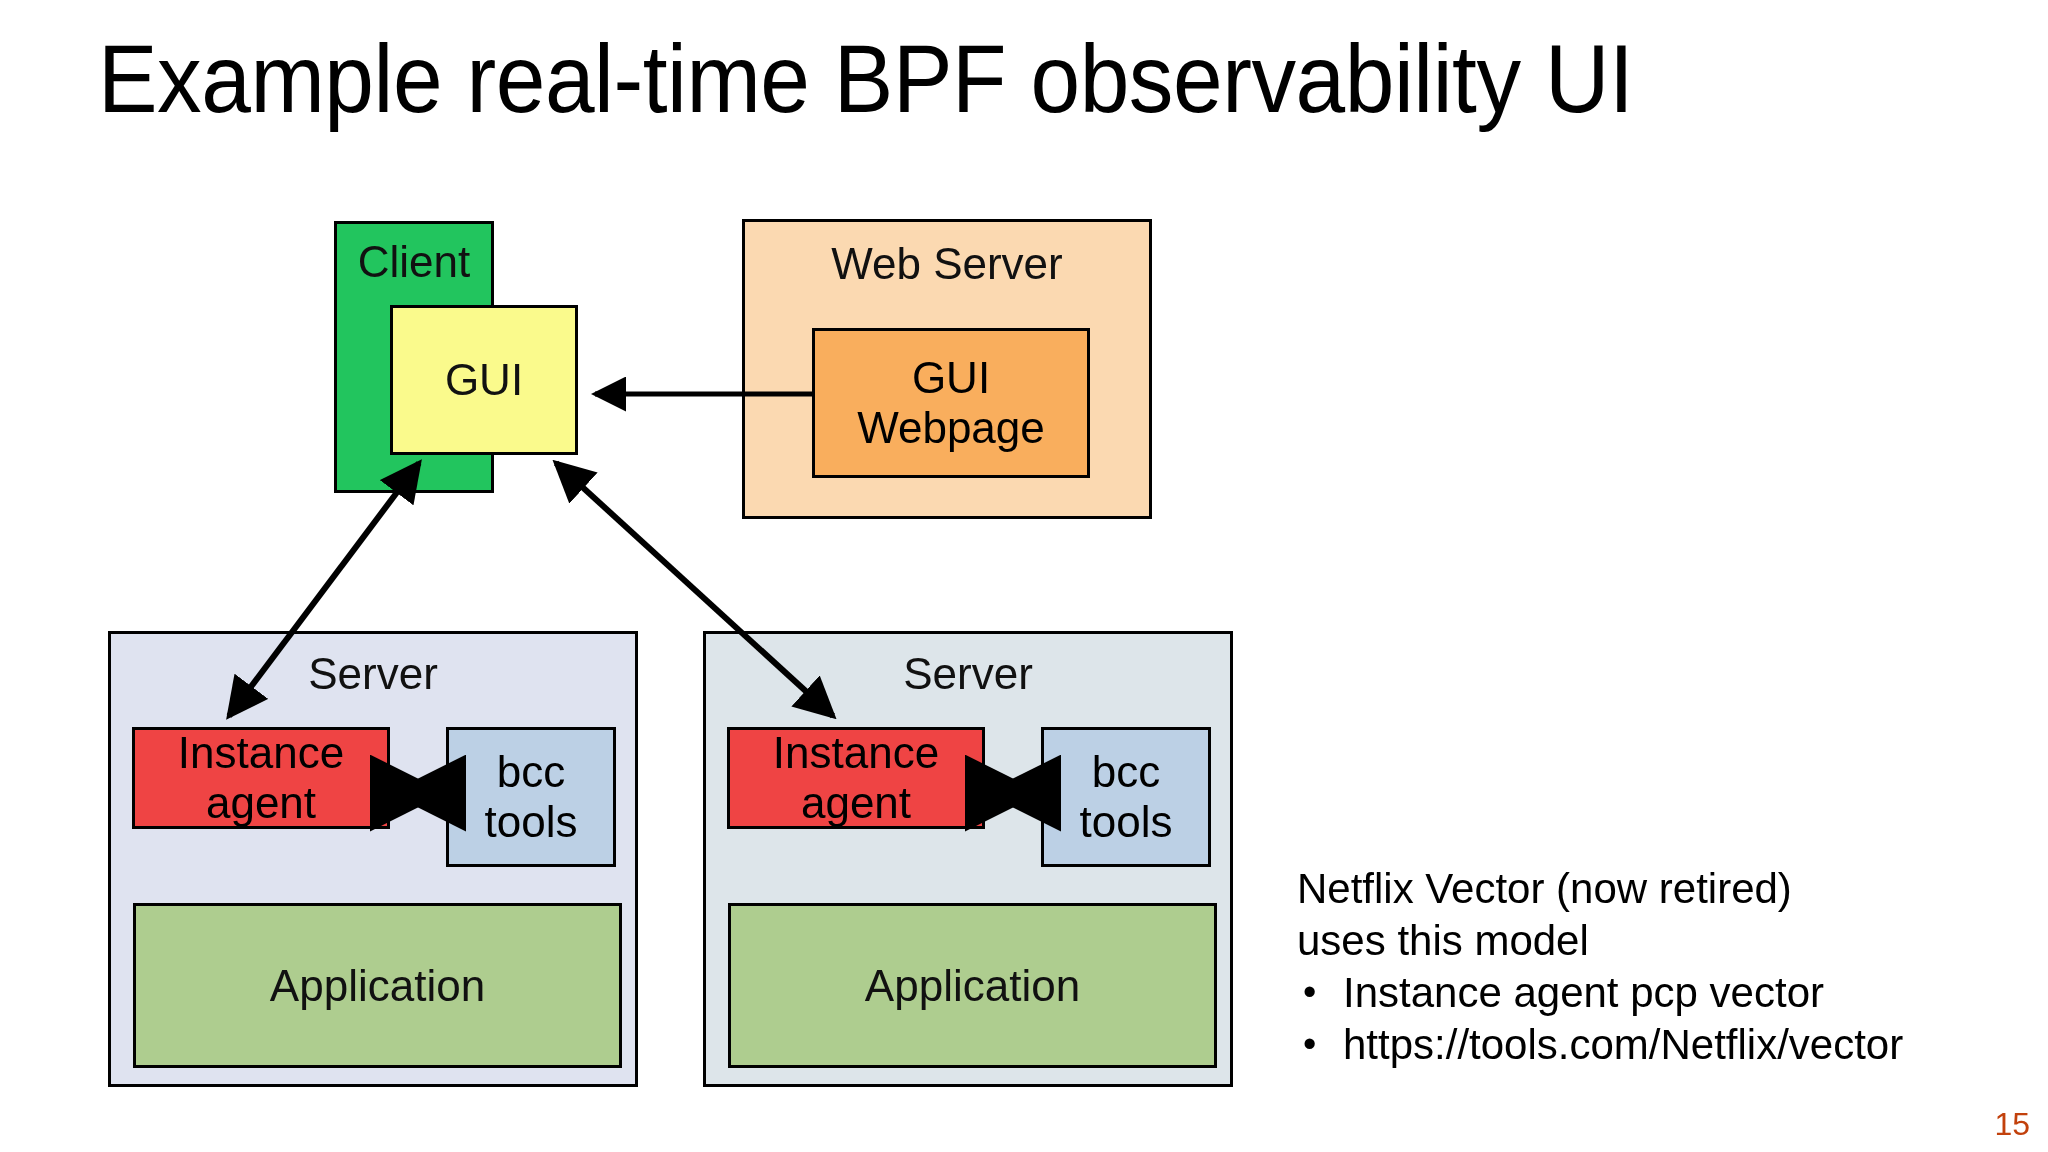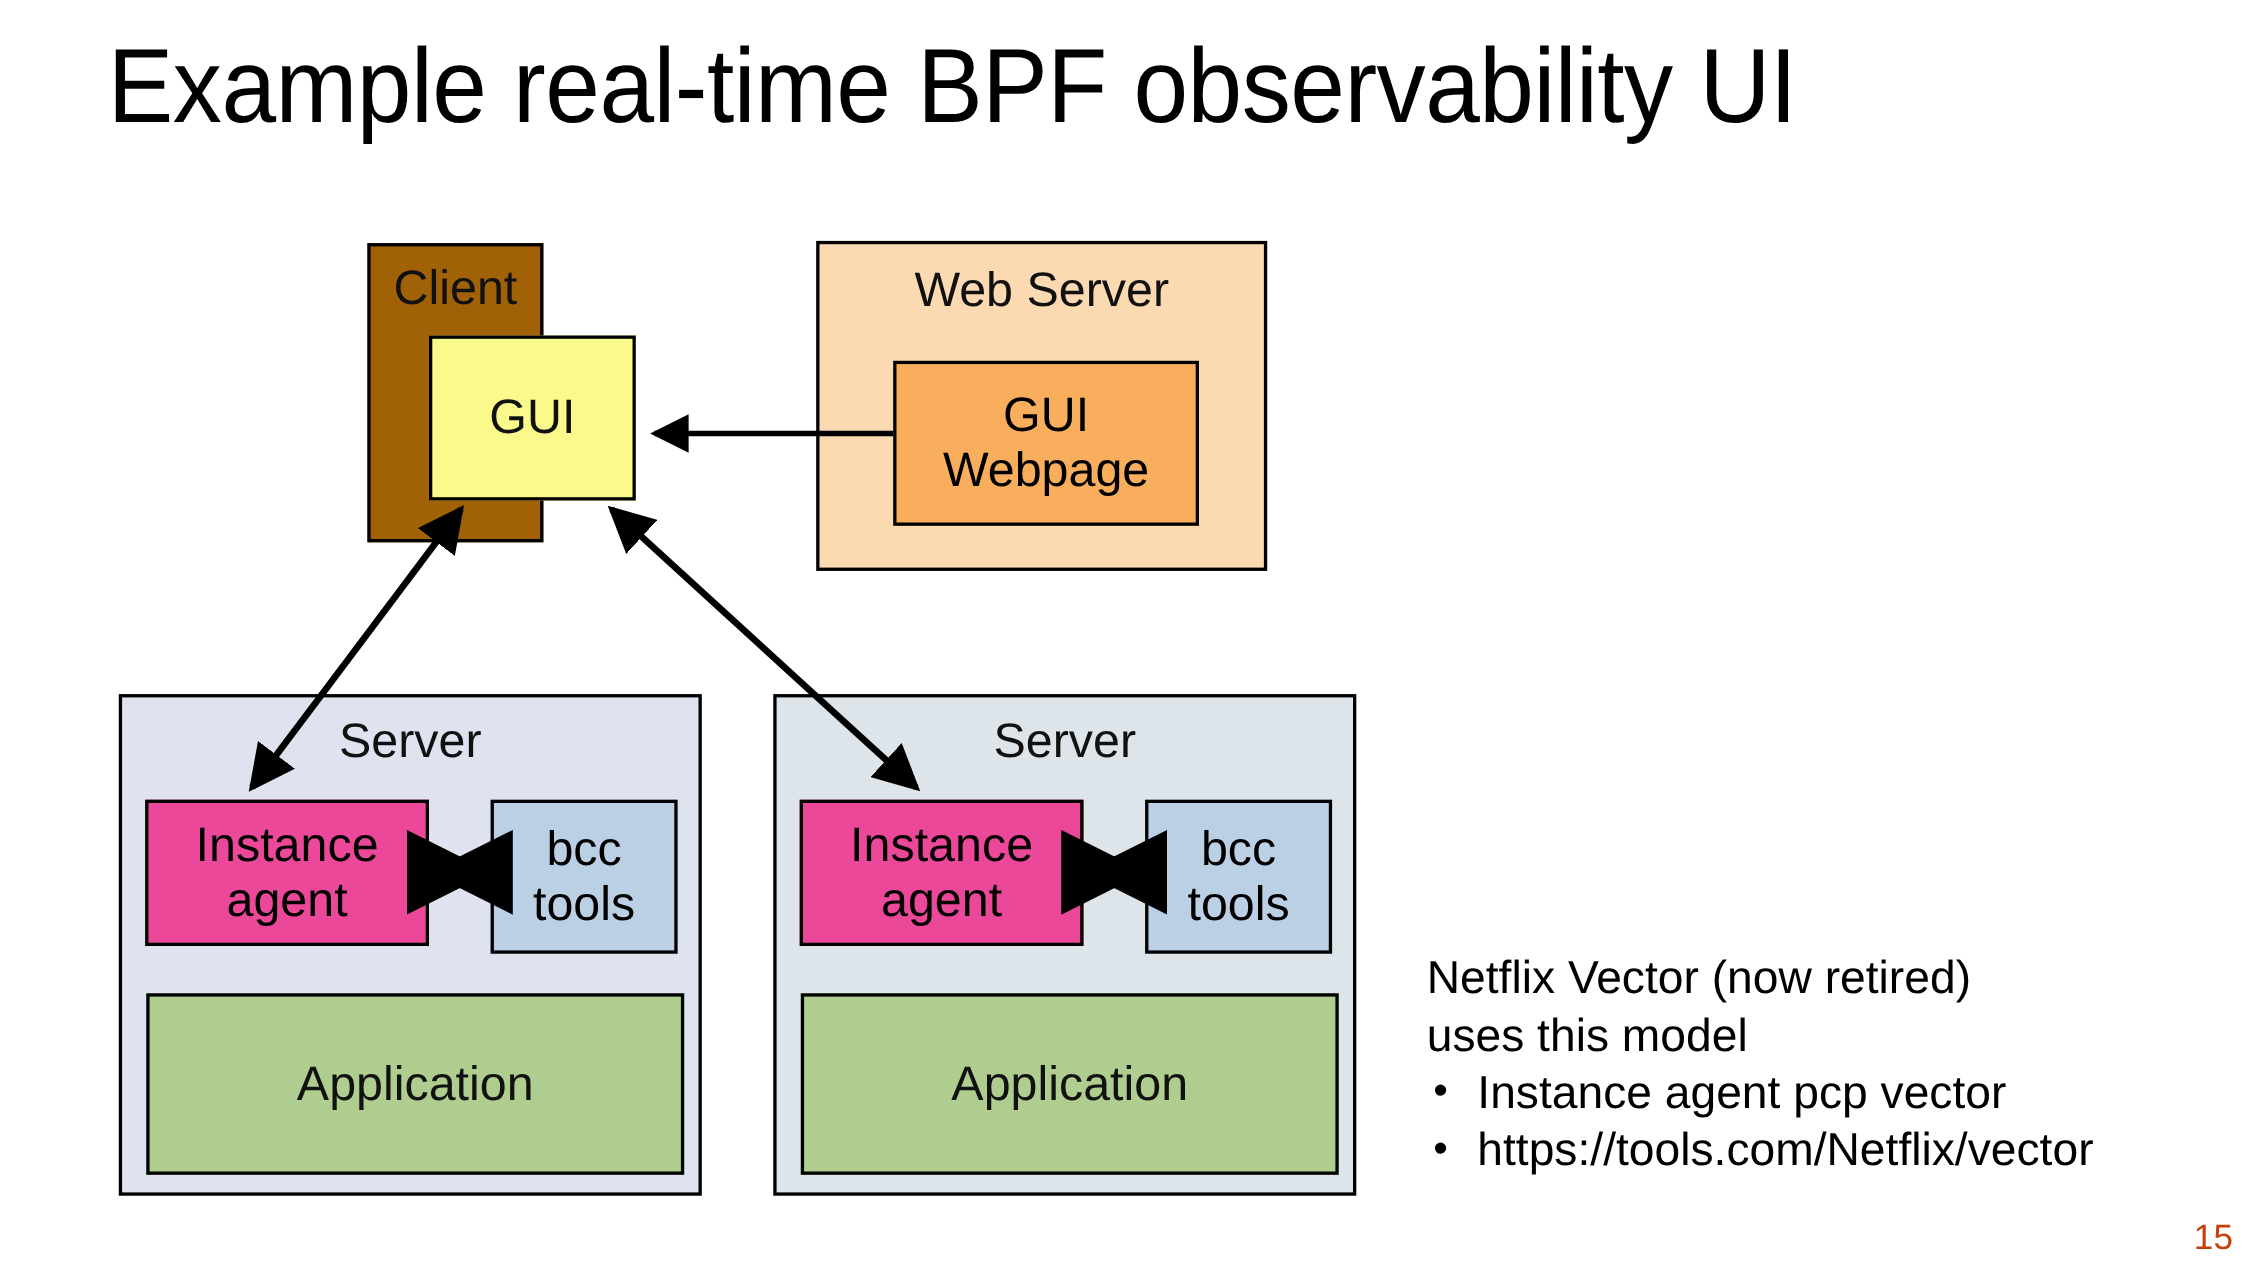--- a/index.html
+++ b/index.html
@@ -58,21 +58,21 @@
     transform: translateY(-50%);
     text-align: center;
     font-size: 44px;
     line-height: 52px;
     color: #111111;
   }
 
   
   #client-box {
     left: 334px; top: 221px; width: 160px; height: 272px;
-    background: #a16207;
+    background: #22c55e;
   }
   #client-title { top: 12px; }
 
   #gui-box {
     left: 390px; top: 305px; width: 188px; height: 150px;
     background: #fafa8c;
   }
 
   #webserver-box {
     left: 742px; top: 219px; width: 410px; height: 300px;
@@ -87,22 +87,22 @@
 
   .server-box {
     top: 631px; width: 530px; height: 456px;
     background: #dfe3f0;
   }
   #server-box-1 { left: 108px; }
   #server-box-2 { left: 703px; background: #dde5ea; }
   .server-title { top: 14px; }
 
   .agent-box {
-    top: 727px; width: 258px; height: 133px;
-    background: #ec4899;
+    top: 727px; width: 258px; height: 102px;
+    background: #ef4444;
   }
   #agent-box-1 { left: 132px; }
   #agent-box-2 { left: 727px; }
 
   .bcc-box {
     top: 727px; width: 170px; height: 140px;
     background: #bcd0e5;
   }
   #bcc-box-1 { left: 446px; }
   #bcc-box-2 { left: 1041px; }

